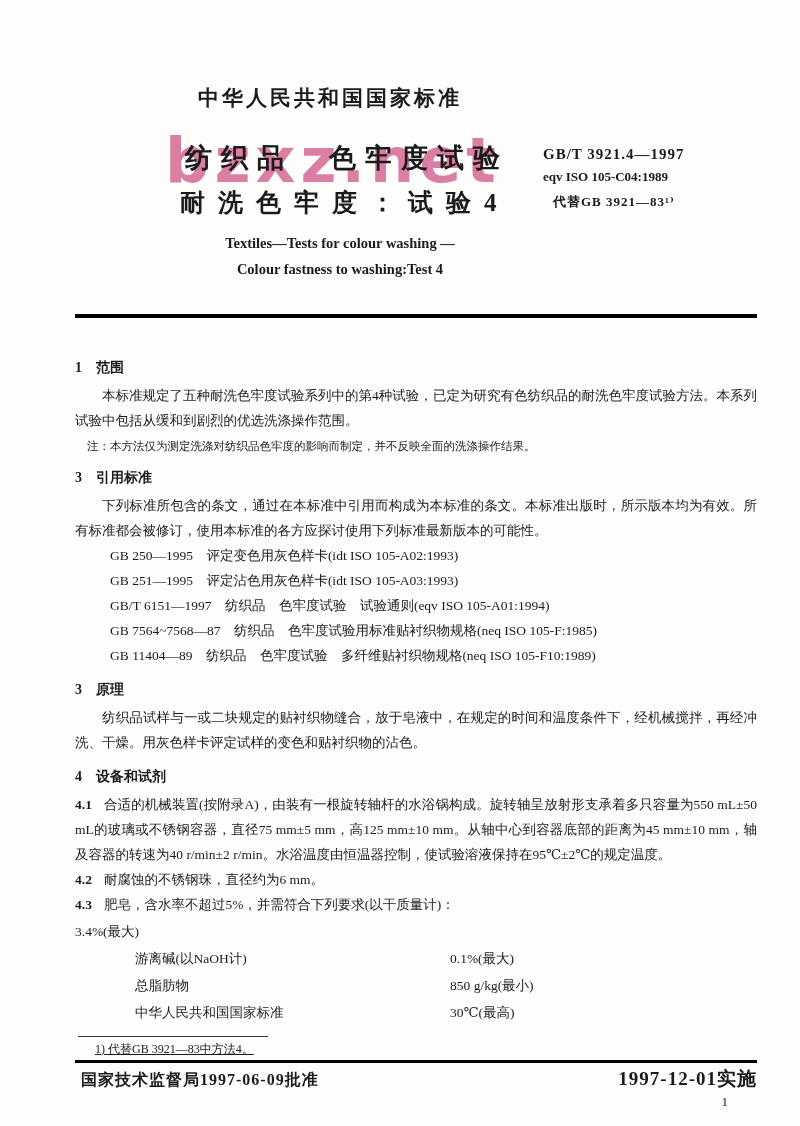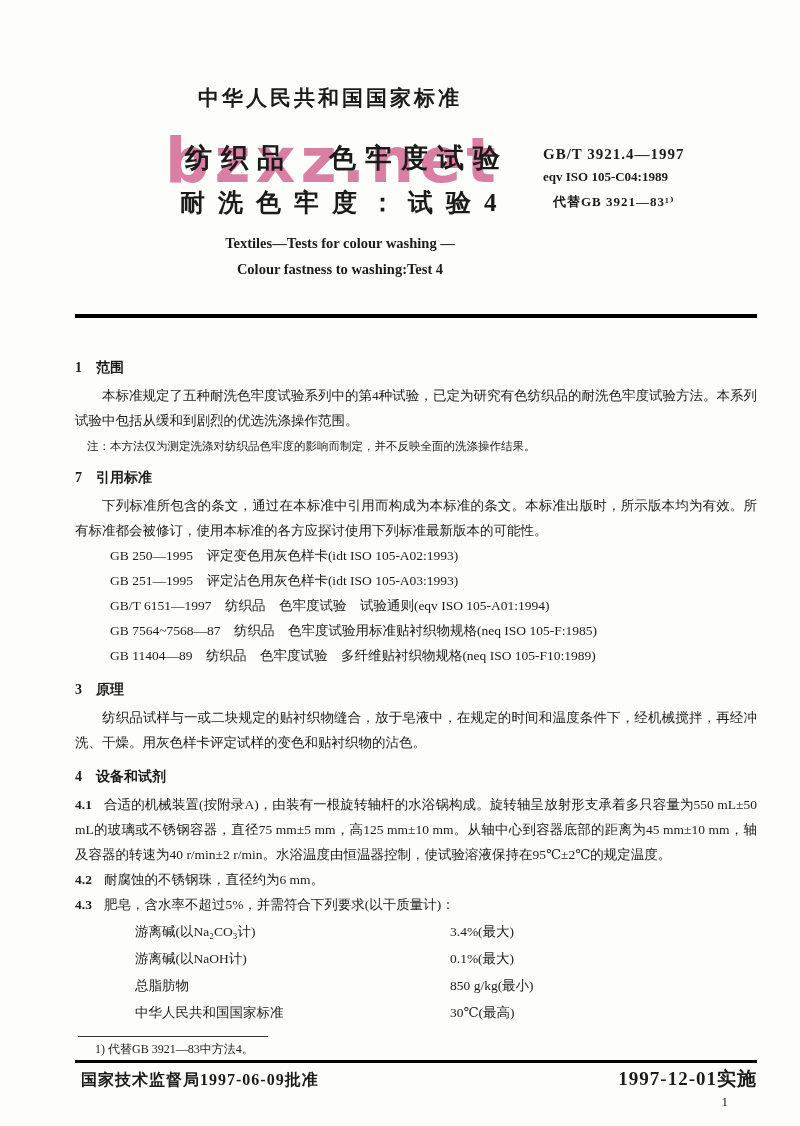--- a/index.html
+++ b/index.html
@@ -30,21 +30,21 @@
   .sec-h { font-weight: bold; font-size: 14px; margin: 0 0 3px 0; }
   .para { margin: 0; text-indent: 2em; text-align: justify; }
   .para-flat { margin: 0; text-align: justify; }
   .note { font-size: 11.5px; line-height: 20px; margin: 3px 0 0 12px; }
   .refs div { margin-left: 35px; }
   .pnum { font-weight: bold; margin-right: 12px; }
   .spec-row { display: flex; margin-top: 2px; }
   .spec-item { width: 315px; margin-left: 60px; }
 
   .footnote-rule { position: absolute; left: 78px; top: 1036px; width: 190px; height: 1px; background: #333; }
-  .footnote { position: absolute; left: 95px; top: 1041px; font-size: 12px; z-index: 1; }
+  .footnote { position: absolute; left: 95px; top: 1041px; font-size: 12px; z-index: 1; text-decoration: underline; }
   .rule-bottom { position: absolute; left: 75px; top: 1060px; width: 682px; height: 3px; background: #000; }
   .footer-row { position: absolute; left: 75px; top: 1066px; width: 682px; display: flex; justify-content: space-between; align-items: baseline; }
   .approve { font-size: 16px; font-weight: bold; letter-spacing: 1px; padding-left: 6px; }
   .impl { font-size: 19px; font-weight: bold; letter-spacing: 1px; }
   .page-num { position: absolute; right: 72px; top: 1094px; font-size: 13px; }
 </style>
 </head>
 <body>
 
 <div class="page">
@@ -70,21 +70,21 @@
 
   <div class="doc-body">
 
     <div class="sec">
       <div class="sec-h">1　范围</div>
       <p class="para">本标准规定了五种耐洗色牢度试验系列中的第4种试验，已定为研究有色纺织品的耐洗色牢度试验方法。本系列试验中包括从缓和到剧烈的优选洗涤操作范围。</p>
       <div class="note">注：本方法仅为测定洗涤对纺织品色牢度的影响而制定，并不反映全面的洗涤操作结果。</div>
     </div>
 
     <div class="sec">
-      <div class="sec-h">7　引用标准</div>
+      <div class="sec-h">3　引用标准</div>
       <p class="para">下列标准所包含的条文，通过在本标准中引用而构成为本标准的条文。本标准出版时，所示版本均为有效。所有标准都会被修订，使用本标准的各方应探讨使用下列标准最新版本的可能性。</p>
       <div class="refs">
         <div>GB 250—1995　评定变色用灰色样卡(idt ISO 105-A02:1993)</div>
         <div>GB 251—1995　评定沾色用灰色样卡(idt ISO 105-A03:1993)</div>
         <div>GB/T 6151—1997　纺织品　色牢度试验　试验通则(eqv ISO 105-A01:1994)</div>
         <div>GB 7564~7568—87　纺织品　色牢度试验用标准贴衬织物规格(neq ISO 105-F:1985)</div>
         <div>GB 11404—89　纺织品　色牢度试验　多纤维贴衬织物规格(neq ISO 105-F10:1989)</div>
       </div>
     </div>
 
@@ -93,21 +93,20 @@
       <p class="para">纺织品试样与一或二块规定的贴衬织物缝合，放于皂液中，在规定的时间和温度条件下，经机械搅拌，再经冲洗、干燥。用灰色样卡评定试样的变色和贴衬织物的沾色。</p>
     </div>
 
     <div class="sec">
       <div class="sec-h">4　设备和试剂</div>
       <p class="para-flat"><span class="pnum">4.1</span><span>合适的机械装置(按附录A)，由装有一根旋转轴杆的水浴锅构成。旋转轴呈放射形支承着多只容量为550 mL±50 mL的玻璃或不锈钢容器，直径75 mm±5 mm，高125 mm±10 mm。从轴中心到容器底部的距离为45 mm±10 mm，轴及容器的转速为40 r/min±2 r/min。水浴温度由恒温器控制，使试验溶液保持在95℃±2℃的规定温度。</span></p>
       <p class="para-flat"><span class="pnum">4.2</span><span>耐腐蚀的不锈钢珠，直径约为6 mm。</span></p>
       <p class="para-flat"><span class="pnum">4.3</span><span>肥皂，含水率不超过5%，并需符合下列要求(以干质量计)：</span></p>
 
       <div class="spec-row">
-        <span class="spec-item">游离碱(以Na₂CO₃计)</span>
         <span class="spec-value">3.4%(最大)</span>
       </div>
       <div class="spec-row">
         <span class="spec-item">游离碱(以NaOH计)</span>
         <span class="spec-value">0.1%(最大)</span>
       </div>
       <div class="spec-row">
         <span class="spec-item">总脂肪物</span>
         <span class="spec-value">850 g/kg(最小)</span>
       </div>

